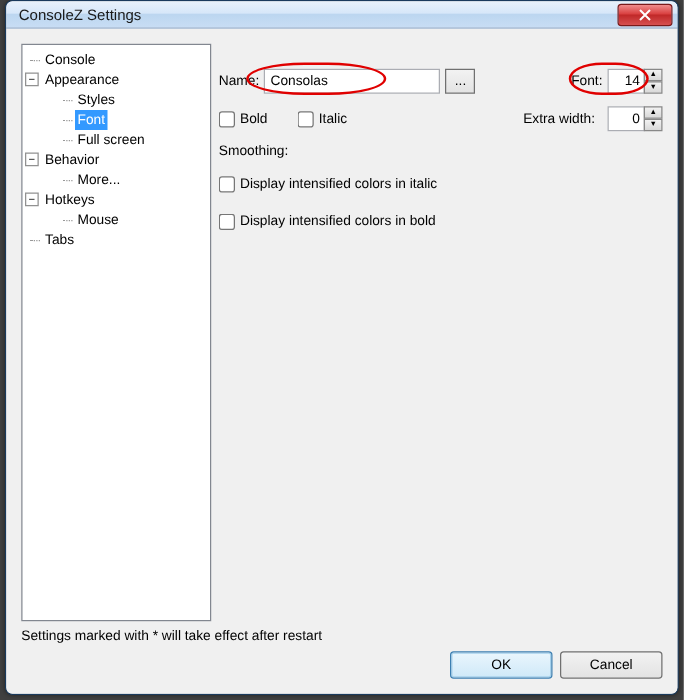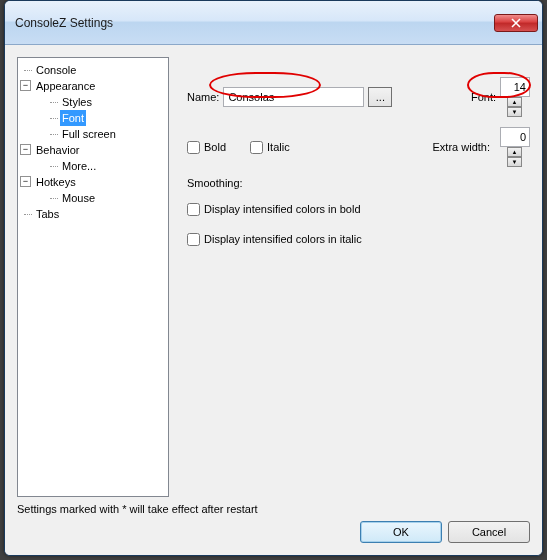--- a/index.html
+++ b/index.html
@@ -16,21 +16,21 @@
     top: 0; left: 4px; right: 4px; bottom: 4px;
     border: 1px solid #1a3a5c;
     border-radius: 6px;
     overflow: hidden;
     display: flex;
     flex-direction: column;
     background: #f0f0f0;
     box-shadow: 0 0 4px rgba(0,0,0,.5);
   }
   .titlebar {
-    height: 44px;
+    height: 22px;
     background: linear-gradient(to bottom, #e8f1fb 0%, #d7e7f9 45%, #bcd6f0 50%, #c8ddf4 100%);
     display: flex;
     align-items: center;
     padding: 0 4px 0 10px;
     border-bottom: 1px solid #8ba8c9;
   }
   .titlebar .title { flex: 1; color: #1a1a1a; font-size: 12px; }
   .close-btn {
     width: 44px; height: 18px;
     background: linear-gradient(to bottom, #f08c8c 0%, #d94040 45%, #c02828 50%, #d65050 100%);
@@ -43,21 +43,21 @@
   .content {
     flex: 1;
     background: #f0f0f0;
     padding: 12px;
     display: flex;
     flex-direction: column;
   }
   .main-area {
     flex: 1;
     display: flex;
-    gap: 18px;
+    gap: 6px;
   }
   .tree-panel {
     width: 152px;
     background: #fff;
     border: 1px solid #828790;
     padding: 4px 2px;
     overflow: auto;
   }
   .tree { list-style: none; }
   .tree ul { list-style: none; padding-left: 0; }
@@ -103,21 +103,21 @@
     font-size: 11px;
   }
   .name-input { width: 141px; }
   .browse-btn {
     width: 24px; height: 20px;
     border: 1px solid #707070;
     background: linear-gradient(to bottom,#f2f2f2,#e3e3e3);
     font-size: 11px;
     margin-left: 4px;
   }
-  .spinner-wrap { display: flex; align-items: center; flex-direction: column; }
+  .spinner-wrap { display: flex; align-items: center; }
   .spin-input { width: 30px; text-align: right; border: 1px solid #abadb3; height: 20px; padding: 0 3px; font: inherit; }
   .spin-btns { display: flex; flex-direction: column; margin-left: -1px; }
   .spin-btns button {
     width: 15px; height: 10px;
     border: 1px solid #888;
     background: linear-gradient(to bottom,#f2f2f2,#d8d8d8);
     font-size: 6px; line-height: 6px; padding: 0;
   }
   .check-row { display: flex; align-items: center; margin-bottom: 10px; min-height: 20px;}
   .check-row input[type=checkbox] { margin-right: 4px; width: 13px; height: 13px; }
@@ -257,26 +257,26 @@
           </div>
         </div>
 
         <div class="row">
           <label class="lbl">Smoothing:</label>
         </div>
 
 
         <div class="check-row">
           <input type="checkbox" style="">
-          <span>Display intensified colors in bold</span>
+          <span>Display intensified colors in italic</span>
         </div>
 
         <div class="check-row">
           <input type="checkbox" style="">
-          <span>Display intensified colors in italic</span>
+          <span>Display intensified colors in bold</span>
         </div>
       </div>
     </div>
 
     <div class="footer">
       <div class="hint">Settings marked with * will take effect after restart</div>
       <div class="button-row">
         <button class="dlg-btn default">OK</button>
         <button class="dlg-btn">Cancel</button>
       </div>

